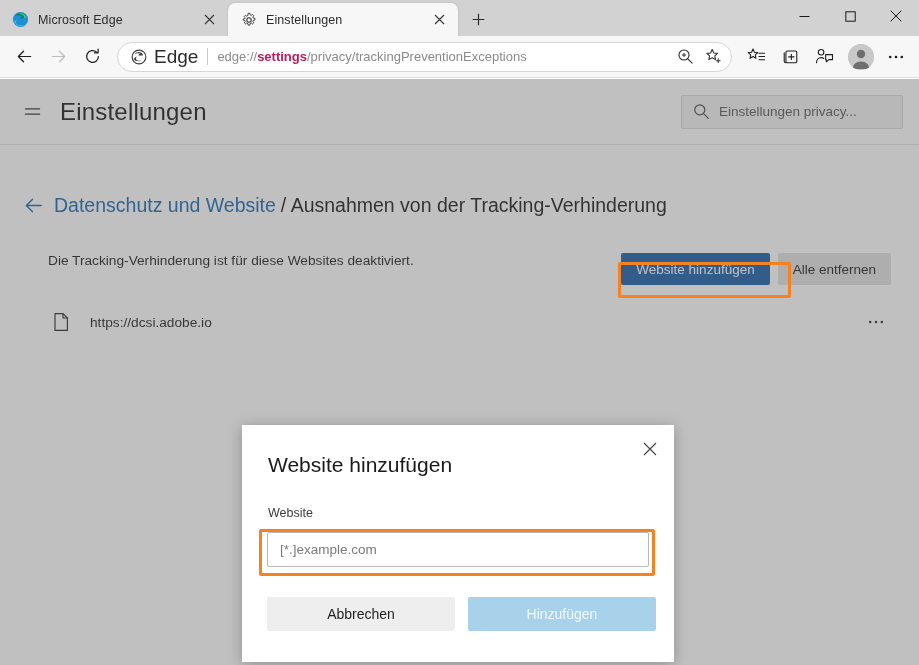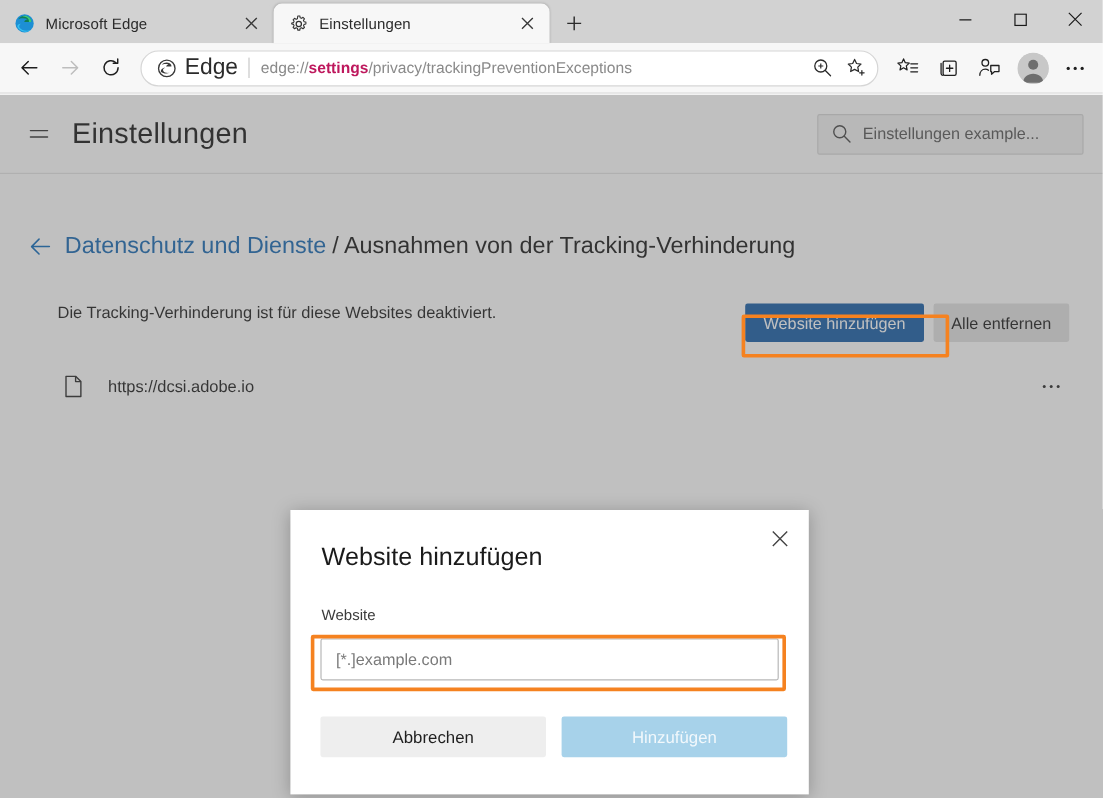--- a/index.html
+++ b/index.html
@@ -543,33 +543,33 @@
       </div>
       <div class="settings-title">Einstellungen</div>
 
       <div class="settings-search">
         <span class="sicon">
           <svg width="17" height="17" viewBox="0 0 18 18">
             <circle cx="7.2" cy="7.2" r="5.3" stroke="currentColor" stroke-width="1.25" fill="none"></circle>
             <path d="M11.2 11.2 L16.2 16.2" stroke="currentColor" stroke-width="1.25" stroke-linecap="round"></path>
           </svg>
         </span>
-        <span class="sph">Einstellungen example...</span>
+        <span class="sph">Einstellungen privacy...</span>
       </div>
     </div>
 
     <div class="content">
 
       <div class="breadcrumb">
         <span class="bc-back">
           <svg width="21" height="21" viewBox="0 0 22 22">
             <path d="M19 11 H4 M10 4.5 L3.5 11 L10 17.5" stroke="currentColor" stroke-width="1.35" fill="none" stroke-linecap="round" stroke-linejoin="round"></path>
           </svg>
         </span>
-        <span class="bc-link">Datenschutz und Dienste</span>
+        <span class="bc-link">Datenschutz und Website</span>
         <span class="bc-rest"><span>/</span> <span>Ausnahmen von der Tracking-Verhinderung</span></span>
       </div>
 
       <div class="desc-row">
         <span class="desc-text">Die Tracking-Verhinderung ist für diese Websites deaktiviert.</span>
         <div class="btn-group">
           <button class="btn btn-primary">Website hinzufügen</button>
           <button class="btn btn-secondary">Alle entfernen</button>
         </div>
       </div>

